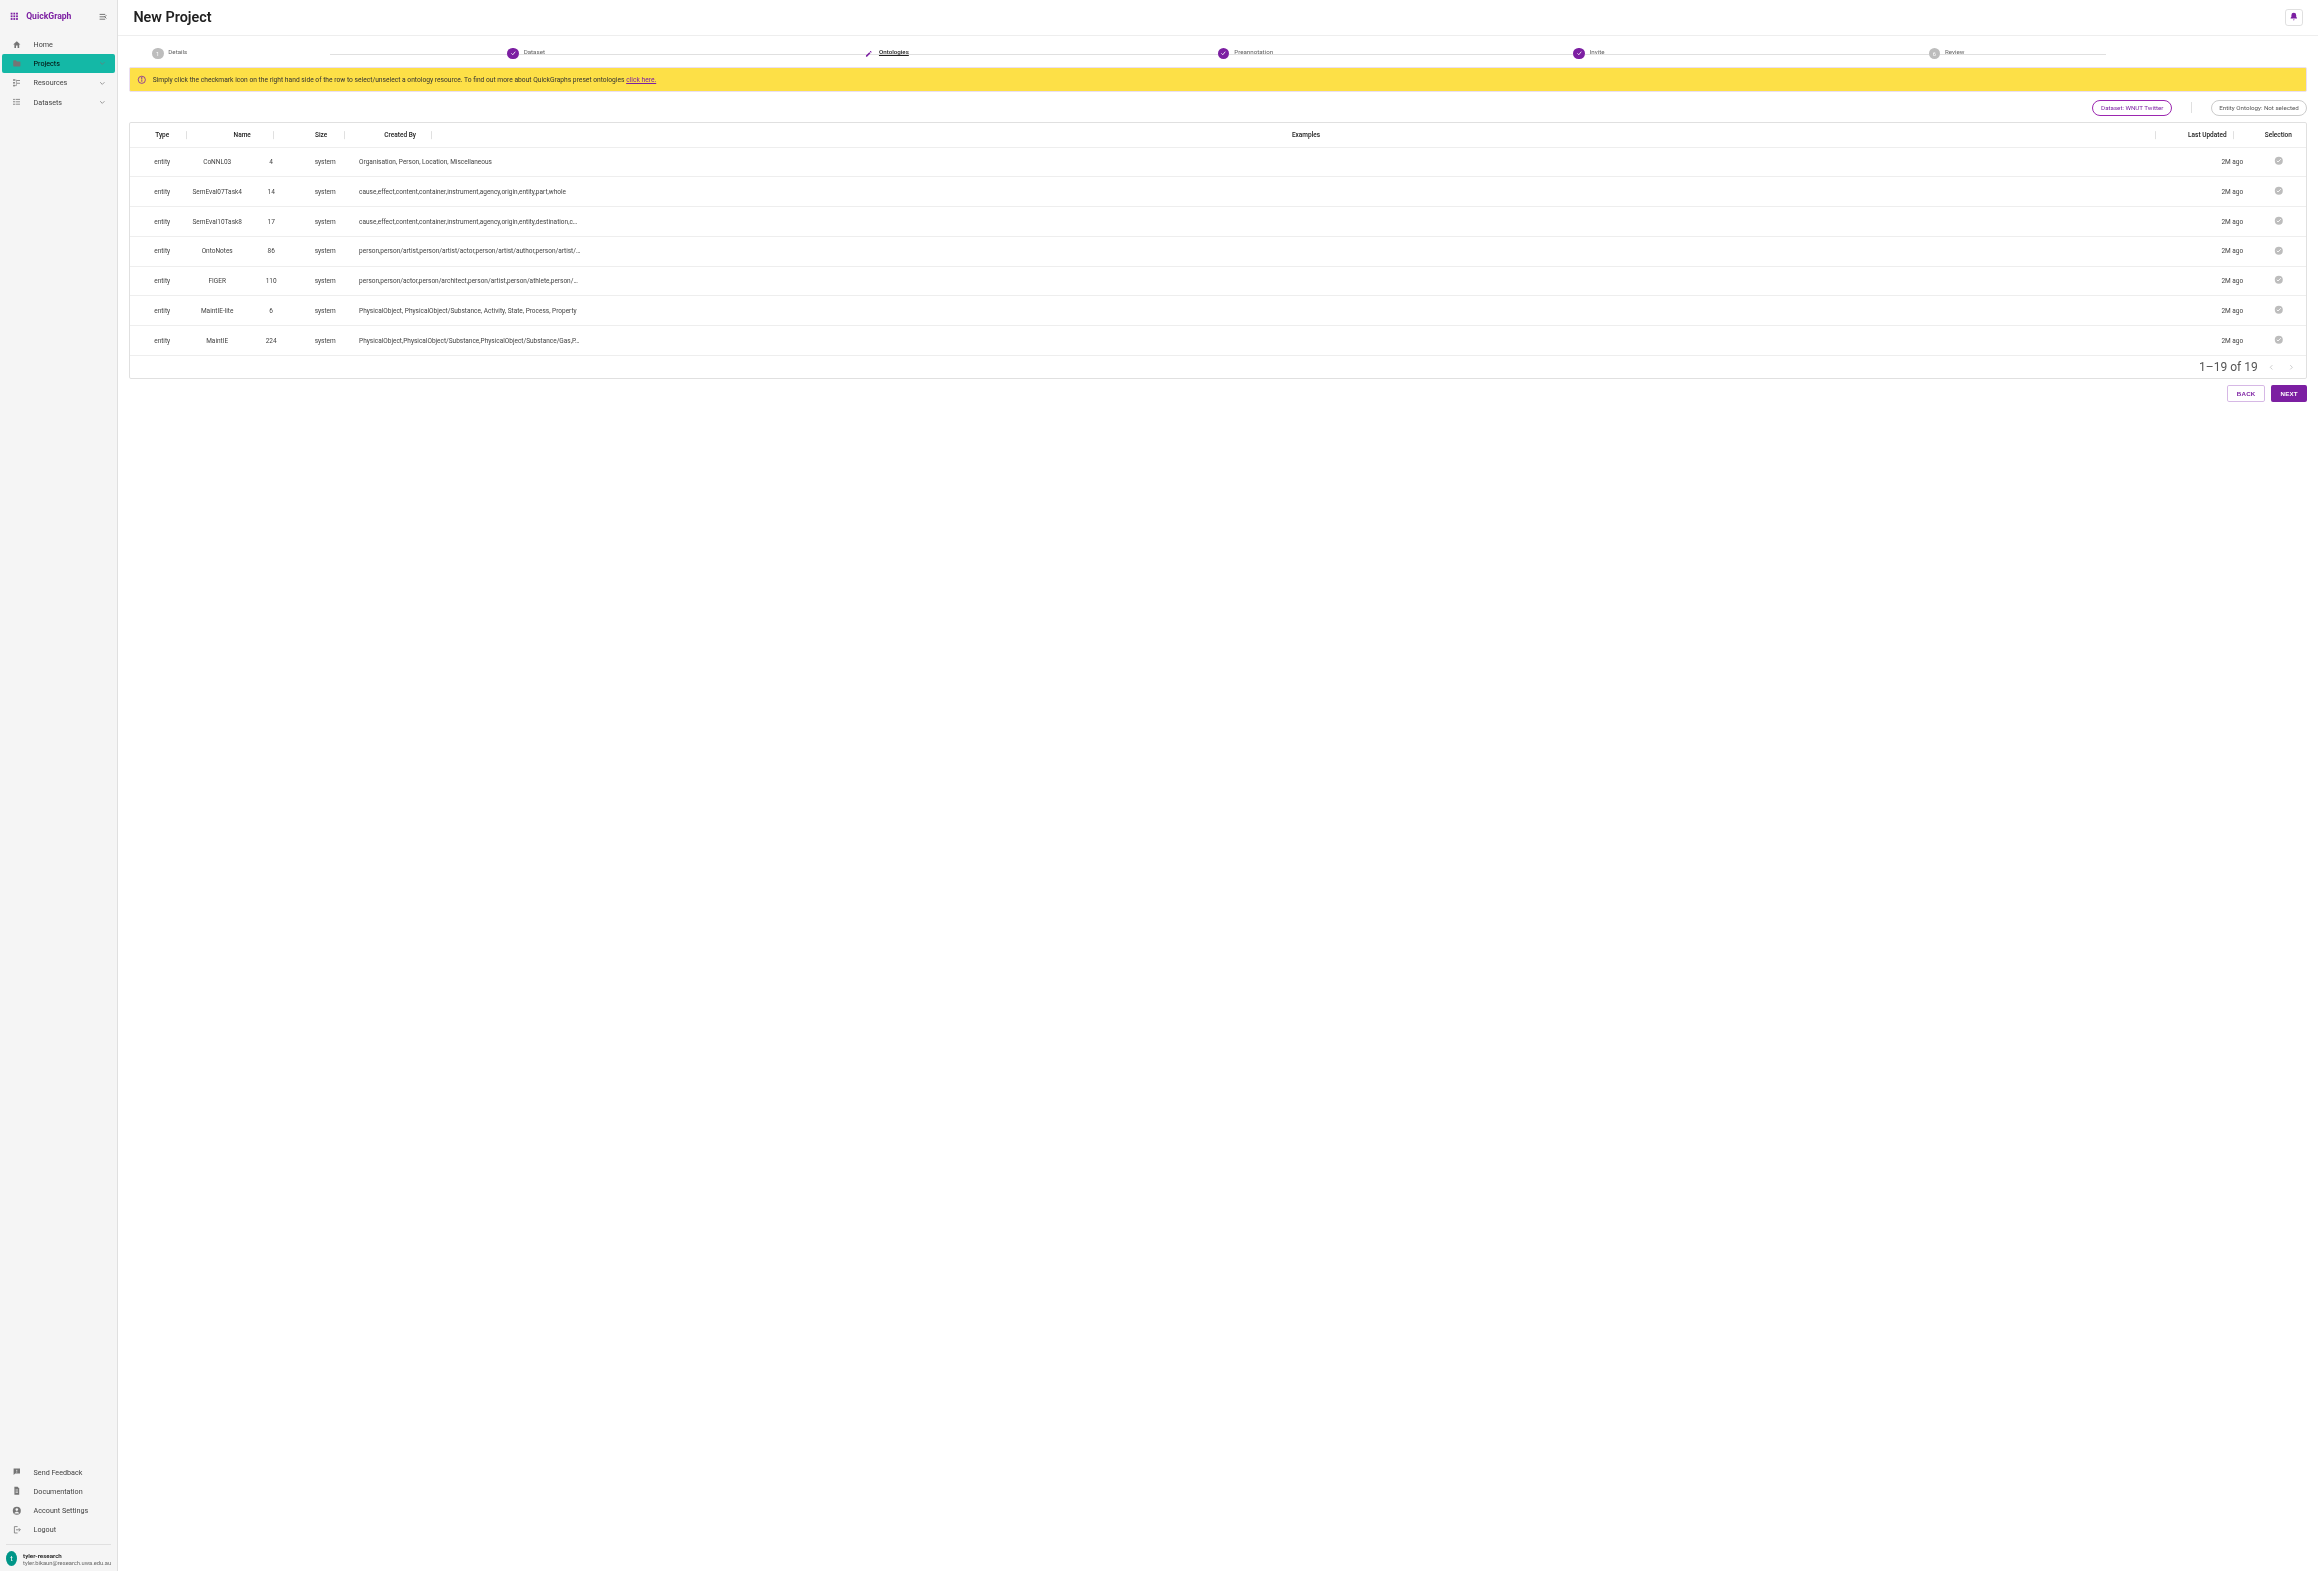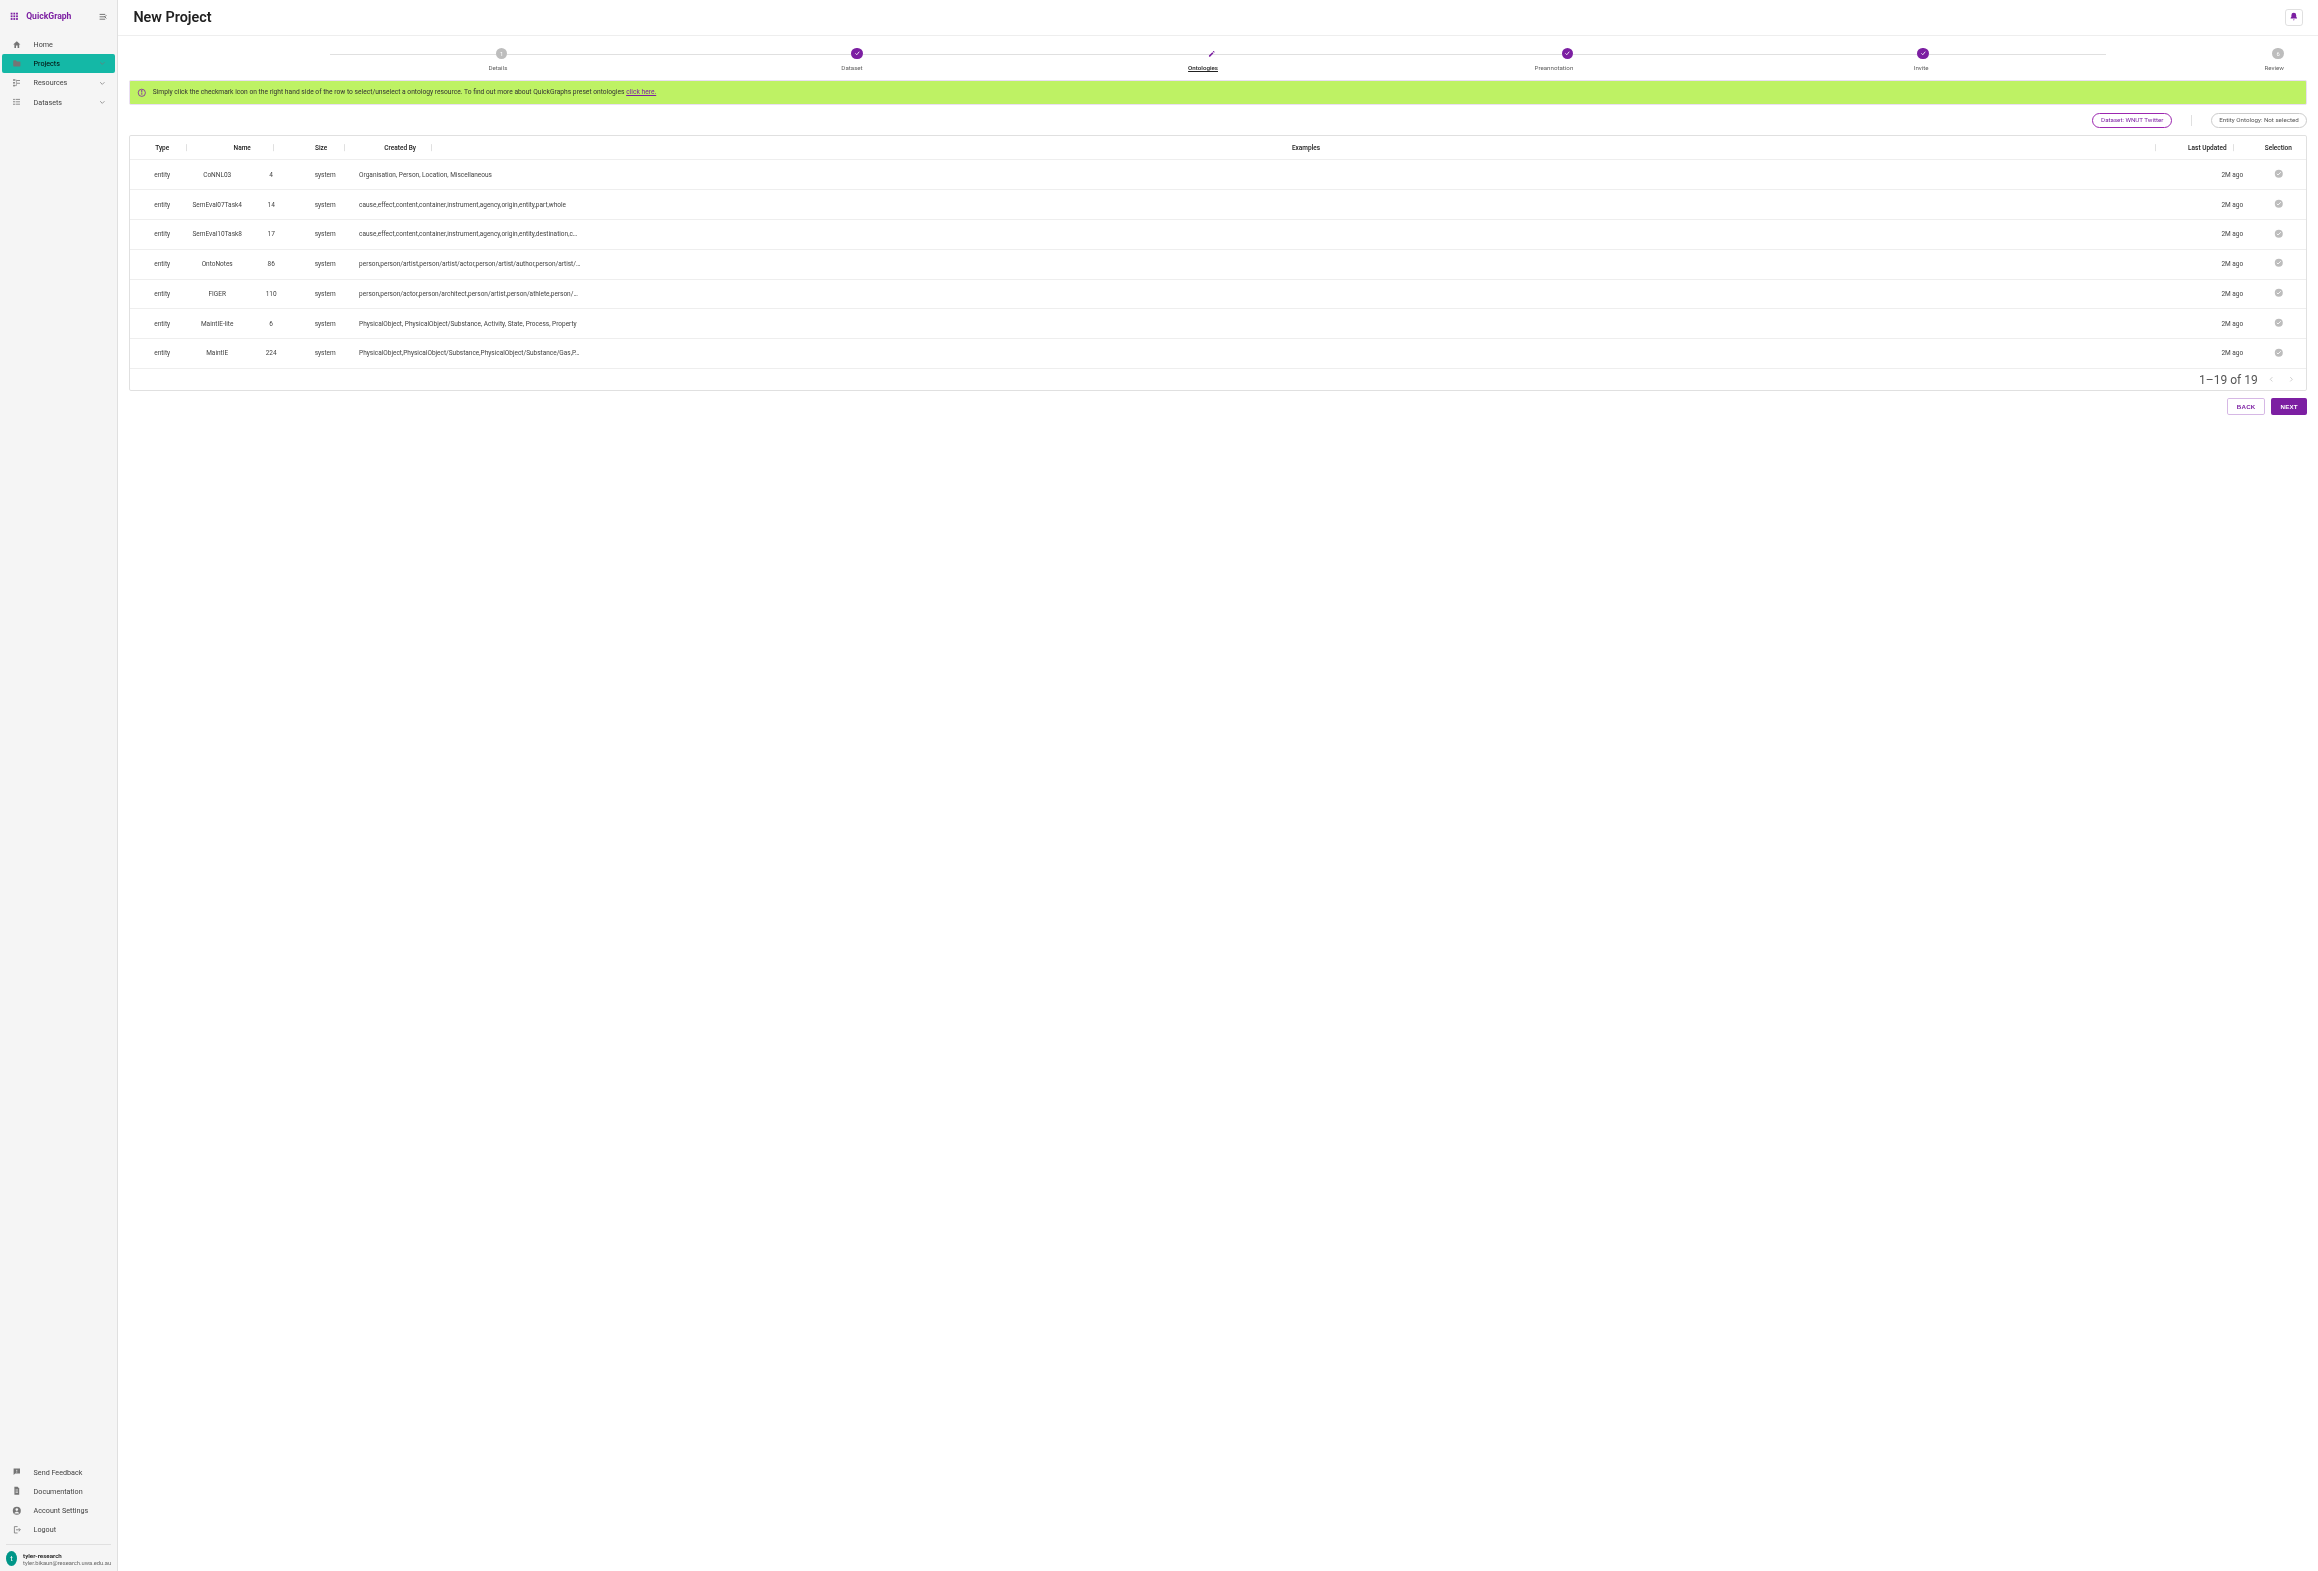--- a/index.html
+++ b/index.html
@@ -74,36 +74,36 @@
     .page-title { font-size: 14.4px; font-weight: 600; color: #212121;}
     .notif-btn {
       width: 17.3px; height: 17.3px; border: 0.5px solid #e0e0e0; border-radius: 2.9px;
       display:flex; align-items:center; justify-content:center; cursor:pointer;
       color: #7c1fa2;
     }
     .stepper {
       display: flex; align-items: flex-start; justify-content: space-between;
       padding: 11.5px 34px 3.8px 34px; position: relative;
     }
-    .step { display:flex; flex-direction:column; align-items:flex-end; gap:4.8px; flex:1; position:relative;}
+    .step { display:flex; flex-direction:row; align-items:flex-start; gap:4.8px; flex:1; position:relative;}
     .step-circle {
       width: 11.5px; height: 11.5px; border-radius:50%; display:flex; align-items:center; justify-content:center;
       font-size:5.8px; color:#fff;
     }
     .step-circle.num { background:#bdbdbd; }
     .step-circle.done { background:#7c1fa2; }
     .step-circle.active { background:transparent; color:#7c1fa2; }
     .step-label { font-size:6.2px; color:#616161; }
     .step-label.current { color:#212121; text-decoration: underline; font-weight: 500;}
     .step-line { position:absolute; top:5.8px; left:50%; right:-50%; height:0.5px; background:#e0e0e0; z-index:0;}
     .step:last-child .step-line { display:none; }
     .step-circle, .step-label { z-index: 1; }
 
     .info-banner {
-      margin: 3.8px 10.6px 7.7px 10.6px; background: #bef264; border: 0.5px solid #eadff3; border-radius:1.9px;
+      margin: 3.8px 10.6px 7.7px 10.6px; background: #fde047; border: 0.5px solid #eadff3; border-radius:1.9px;
       padding: 6.7px 7.7px; display:flex; align-items:center; gap:5.8px; font-size: 6.7px; color:#333;
     }
     .info-banner .info-icon { color: #7c1fa2; }
     .info-banner a { color: #7c1fa2; text-decoration: underline; cursor: pointer;}
 
     .chips {
       display:flex; justify-content:flex-end; gap:19px; padding: 0 10.6px 6.7px 10.6px; align-items:center;
     }
     .chip {
       border: 0.5px solid #d0b8e0; border-radius: 8.6px; padding: 2.9px 7.7px; font-size: 6.2px; cursor:pointer;

